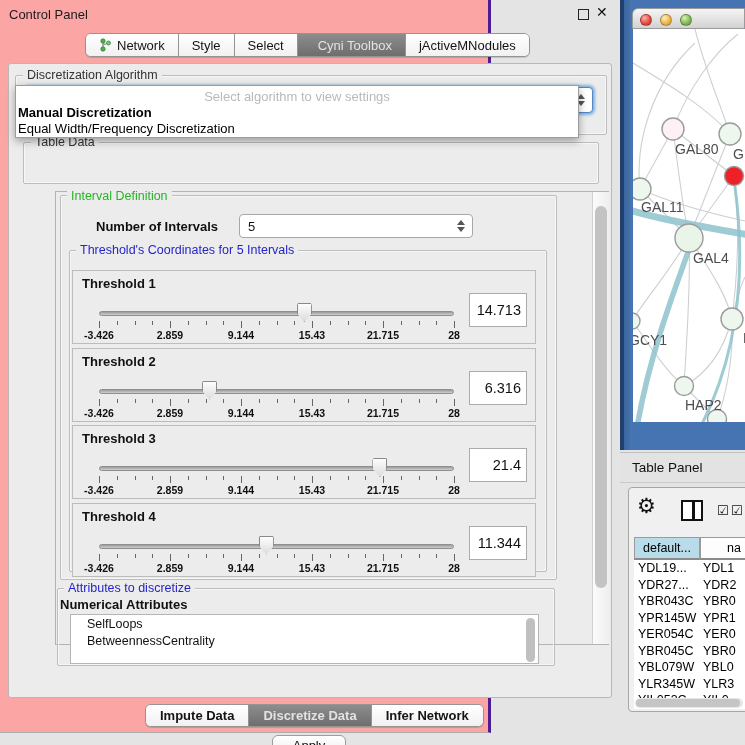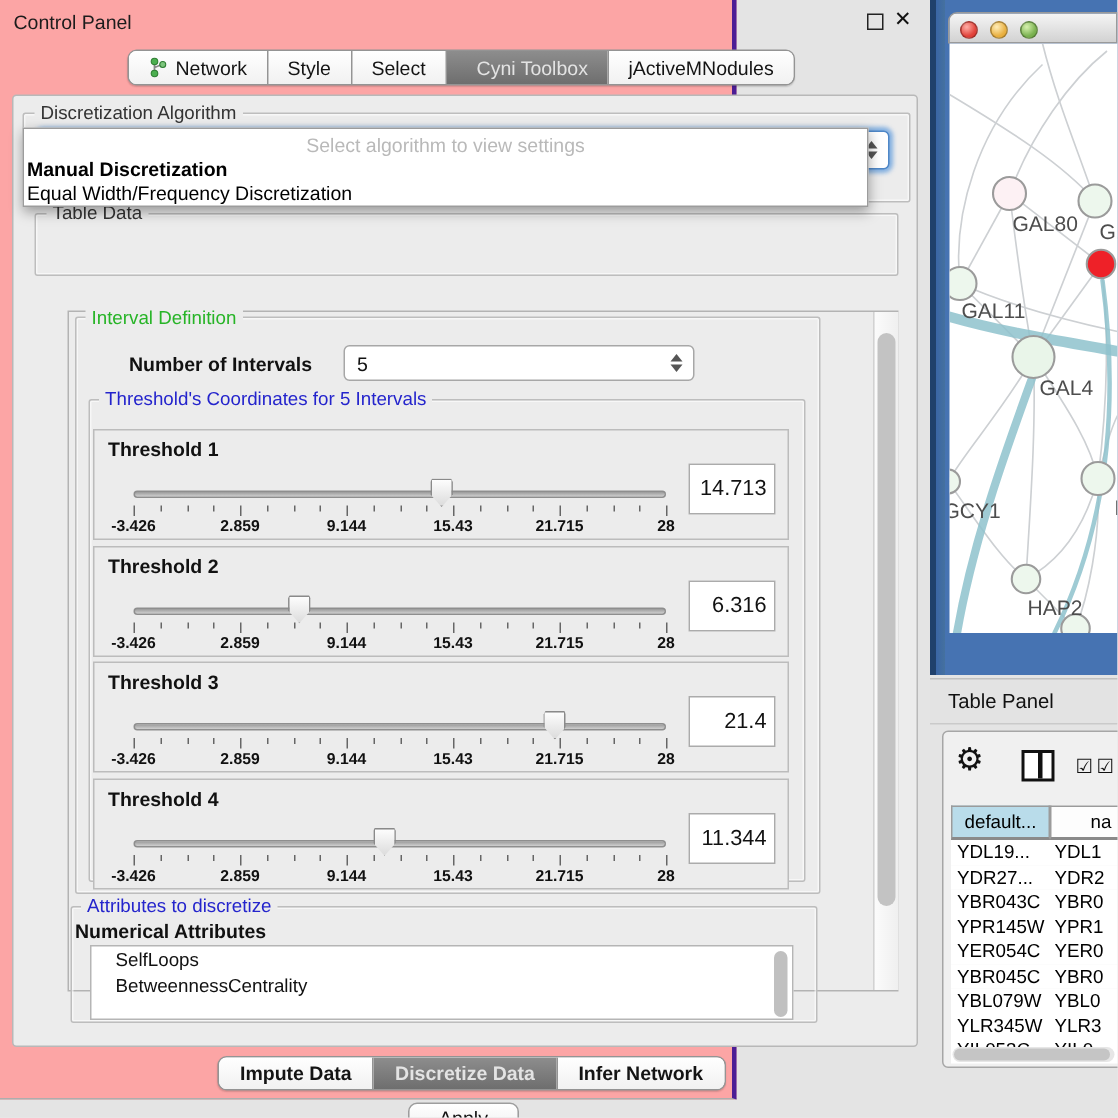--- a/index.html
+++ b/index.html
@@ -50,21 +50,21 @@
 
   
   #algo-popup { left:6px; top:21px; width:564px; height:53px; background:#fff;
                 border:1px solid #9c9c9c; z-index:40; box-shadow:0 3px 8px rgba(0,0,0,.35); }
   #algo-prompt { position:absolute; left:0; right:0; top:3px; text-align:center;
                  font-size:13px; color:#b9b9b9; }
   .algo-item { position:absolute; left:2px; font-size:13px; color:#000; white-space:nowrap; }
   .algo-item.bold { font-weight:bold; }
 
   
-  #scrollpane { left:36px; top:127px; width:554px; height:454px; border:1px solid #b3b3b3; background:#ececec;margin-top:16px; }
+  #scrollpane { left:46px; top:127px; width:554px; height:454px; border:1px solid #b3b3b3; background:#ececec; }
   #v-scroll { left:536px; top:0px; width:17px; height:452px;
               background:linear-gradient(to right,#fbfbfb,#efefef); border-left:1px solid #d2d2d2; }
   #v-thumb { left:2px; top:14px; width:12px; height:382px; background:#c3c3c3; border-radius:7px; }
 
   .th-panel { position:absolute; left:16px; width:464px; height:74px; border:1px solid #bcbcbc;
               background:#ececec; }
   .th-title { position:absolute; left:9px; top:5px; font-weight:bold; font-size:13px; color:#111; }
   .slider { position:absolute; left:18px; top:28px; width:380px; height:40px; }
   .track { position:absolute; left:8px; right:17px; top:12px; height:5px; border-radius:3px;
            background:linear-gradient(#9b9b9b,#cfcfcf); border:1px solid #8e8e8e; }

